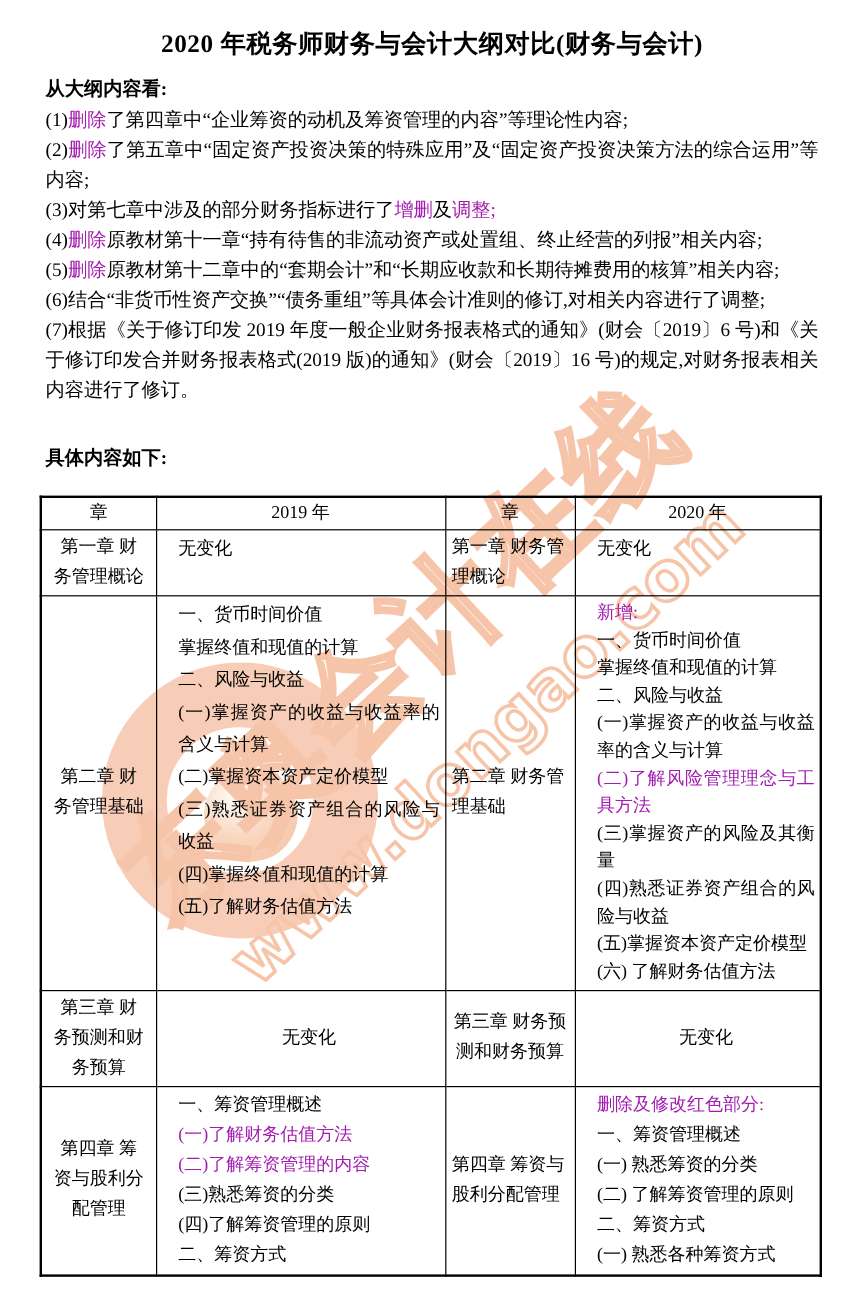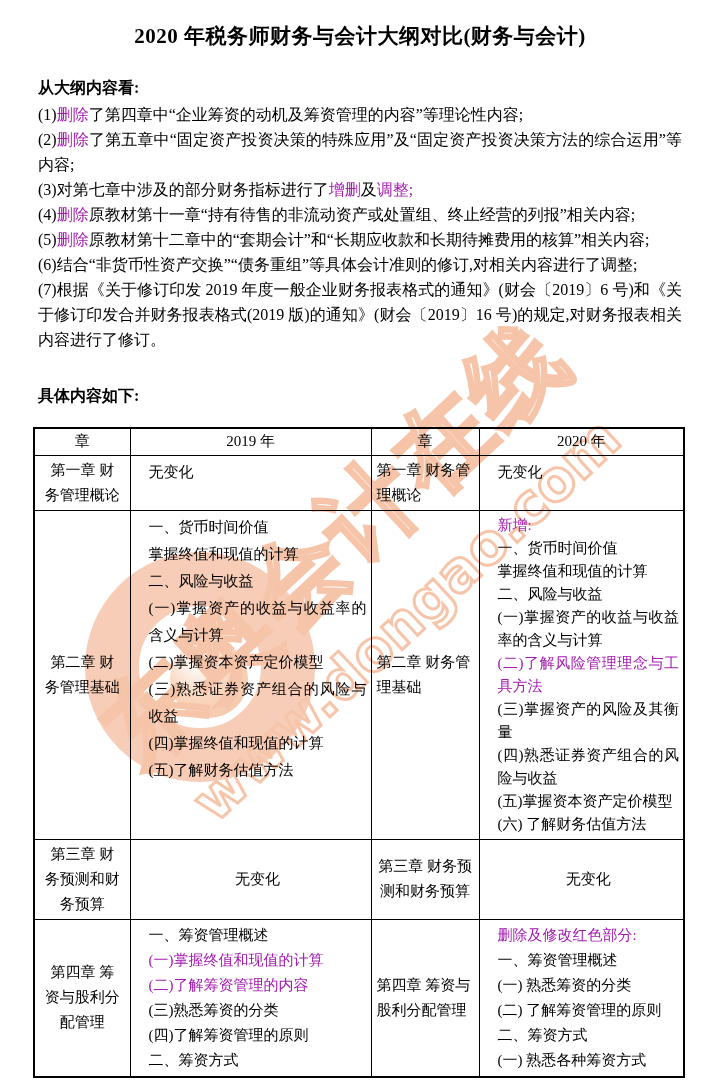--- a/index.html
+++ b/index.html
@@ -19,21 +19,21 @@
     color:transparent;-webkit-text-stroke:3.5px #ef8c55;}
   .wm-url{font-size:56px;font-weight:bold;white-space:nowrap;font-family:"DejaVu Sans",sans-serif;
     color:transparent;-webkit-text-stroke:3px #ef8c55;}
   .wm-ring{position:absolute;left:85px;top:552px;width:230px;height:230px;border-radius:50%;
     border:54px solid #f09d72;box-sizing:border-box;}
   .wm-ball{position:absolute;left:170px;top:640px;width:78px;height:78px;border-radius:50%;
     background:radial-gradient(circle at 35% 30%,#ffffff 0%,#f5b183 45%,#e98043 100%);}
 
   
   .content{position:relative;z-index:2;padding:22px 38px 0;}
-  .title{font-size:21px;font-weight:bold;text-align:center;margin:0 0 28px 0;letter-spacing:.5px;}
+  .title{font-size:21px;font-weight:bold;text-align:center;margin:0 0 14px 0;letter-spacing:.5px;}
   .sec-head{font-size:16px;font-weight:bold;margin:0 0 3px 0;}
   .item{font-size:16px;line-height:25px;margin:0;text-align:justify;}
   .sec-head2{margin-top:34px;margin-bottom:20px;}
 
   
   table.cmp{border-collapse:collapse;table-layout:fixed;width:650px;margin-left:-5px;
     border:2px solid #000;font-size:15px;}
   table.cmp th,table.cmp td{border:1px solid #000;box-sizing:border-box;}
   table.cmp th{font-weight:normal;height:27px;text-align:center;padding:1px 2px;}
   td.chapter{text-align:center;vertical-align:middle;line-height:25px;padding:2px 8px;}
@@ -133,21 +133,21 @@
           </td>
         <td class="chapter-c">第三章 财务预测和财务预算</td>
         <td class="cell mid">
             <div class="ln">无变化</div>
           </td>
       </tr>
       <tr>
         <td class="chapter">第四章 筹资与股利分配管理</td>
         <td class="cell lh25">
             <div class="ln">一、筹资管理概述</div>
-            <div class="ln red">(一)掌握终值和现值的计算</div>
+            <div class="ln red">(一)了解财务估值方法</div>
             <div class="ln red">(二)了解筹资管理的内容</div>
             <div class="ln">(三)熟悉筹资的分类</div>
             <div class="ln">(四)了解筹资管理的原则</div>
             <div class="ln">二、筹资方式</div>
           </td>
         <td class="chapter-l">第四章 筹资与股利分配管理</td>
         <td class="cell lh25">
             <div class="ln red">删除及修改红色部分:</div>
             <div class="ln">一、筹资管理概述</div>
             <div class="ln">(一) 熟悉筹资的分类</div>

